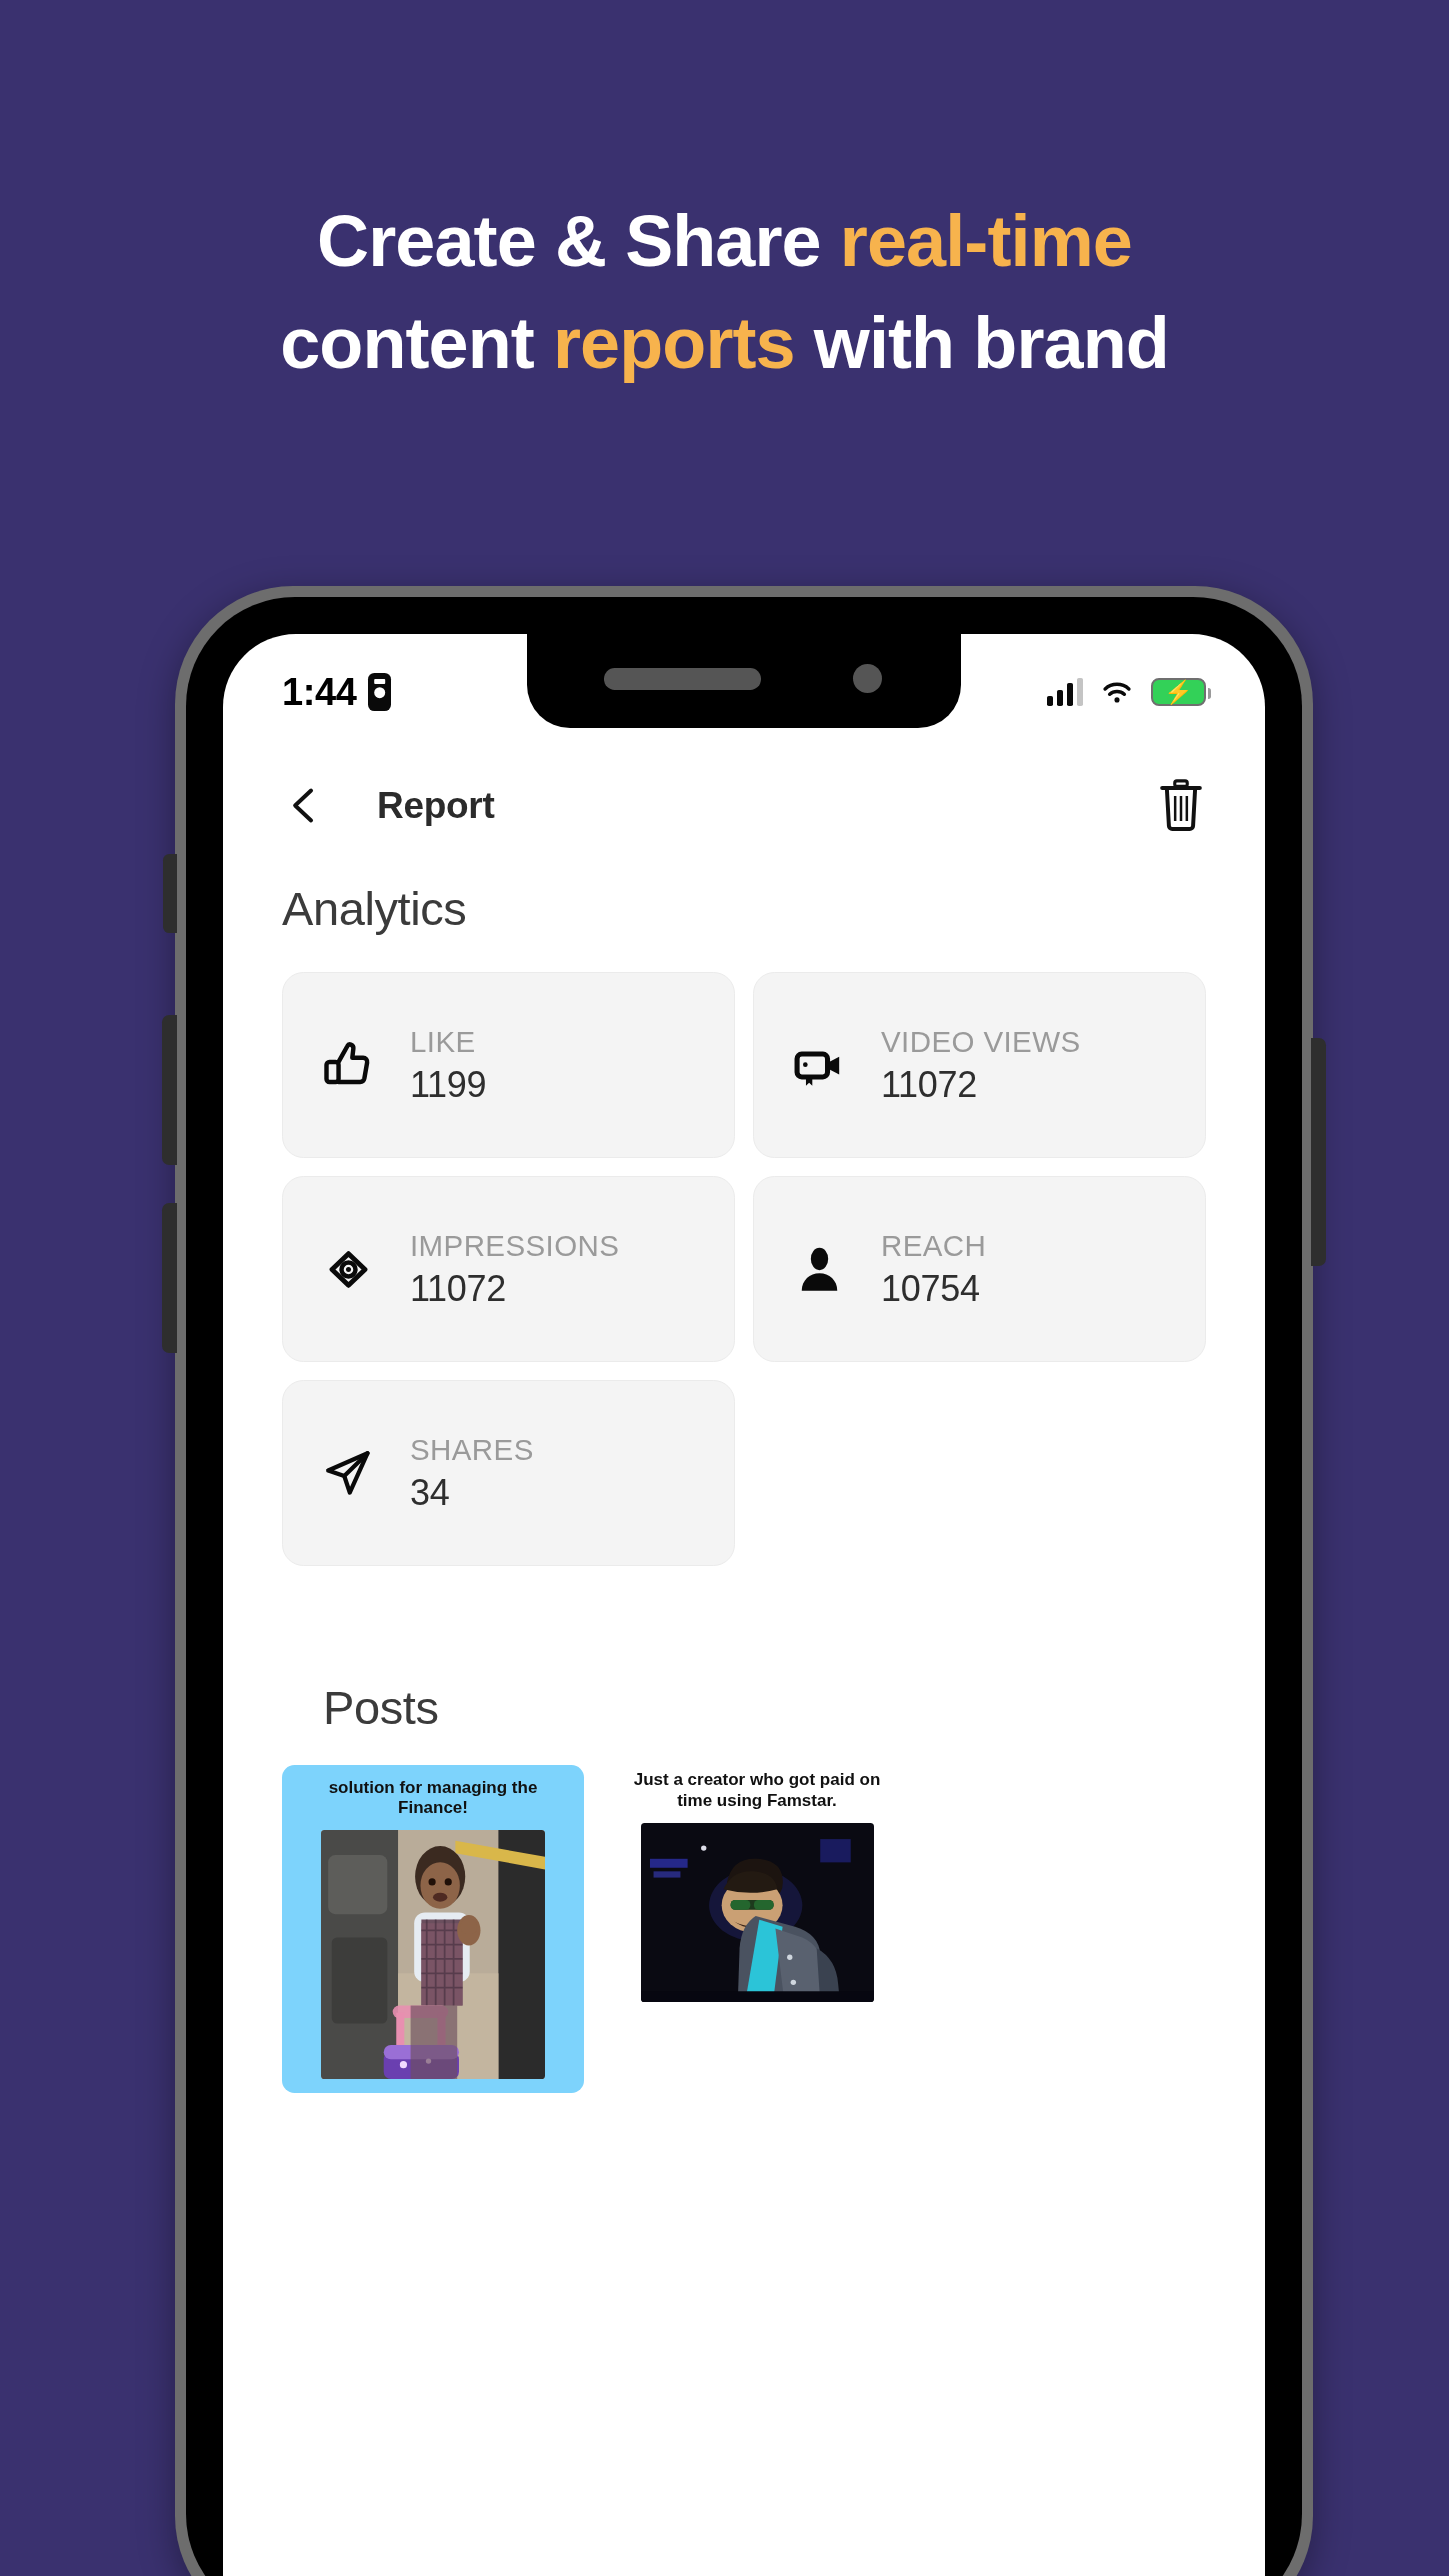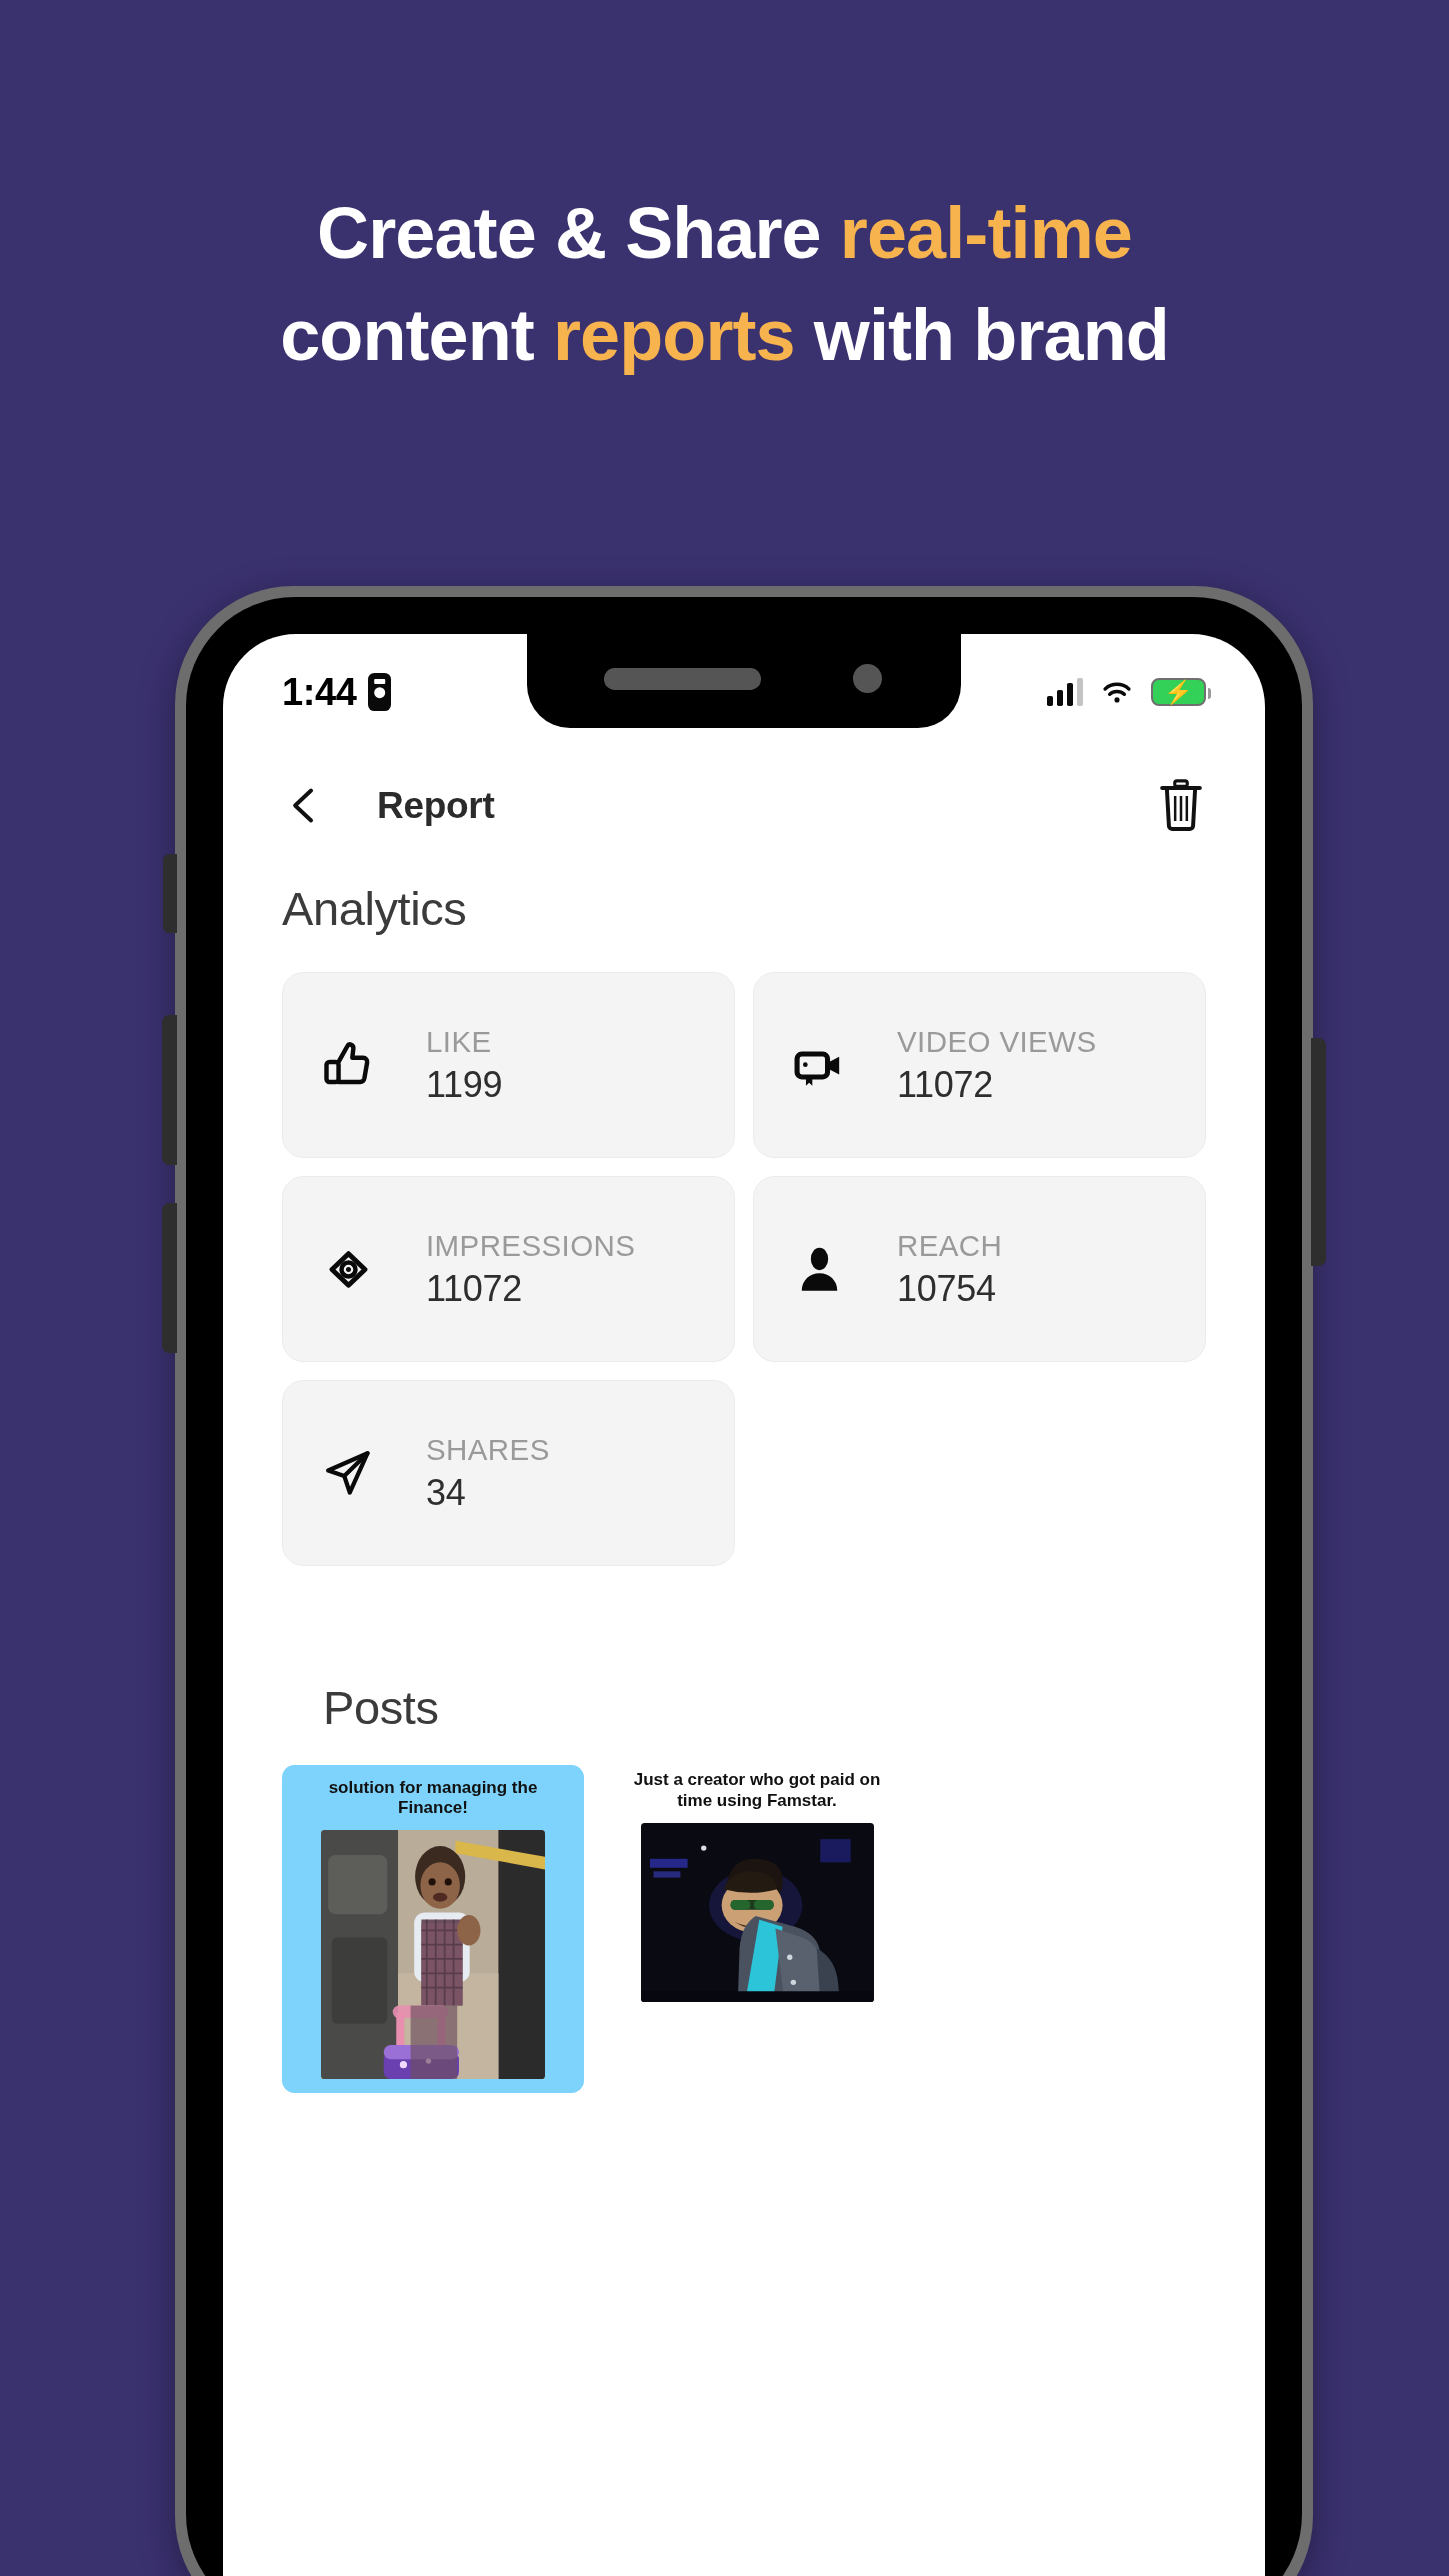--- a/index.html
+++ b/index.html
@@ -7,21 +7,21 @@
   body {
     background:#3a316f;
     font-family:"Liberation Sans", sans-serif;
     overflow:hidden;
     position:relative;
   }
 
   
   .headline {
     position:absolute;
-    top:182px;
+    top:190px;
     left:0; right:0;
     text-align:center;
     font-weight:bold;
     font-size:72px;
     line-height:1.42;
     letter-spacing:-0.9px;
     color:#ffffff;
   }
   .headline .hl-line { display:block; white-space:nowrap; }
   .hl-accent { color:#f7b34d; }
@@ -176,21 +176,21 @@
   }
   .stat-card {
     width:calc(50% - 9px);
     height:186px;
     background:#f4f4f4;
     border:1.8px solid #ebebeb;
     border-radius:21.5px;
     display:flex;
     align-items:center;
     padding-left:38px;
-    gap:50px;
+    gap:34px;
   }
   .stat-icon {
     width:55px; height:55px;
     flex:0 0 55px;
     display:flex; align-items:center; justify-content:center;
   }
   .stat-text { display:flex; flex-direction:column; gap:5.4px; }
   .stat-label {
     font-size:29.5px;
     color:#9a9a9a;

